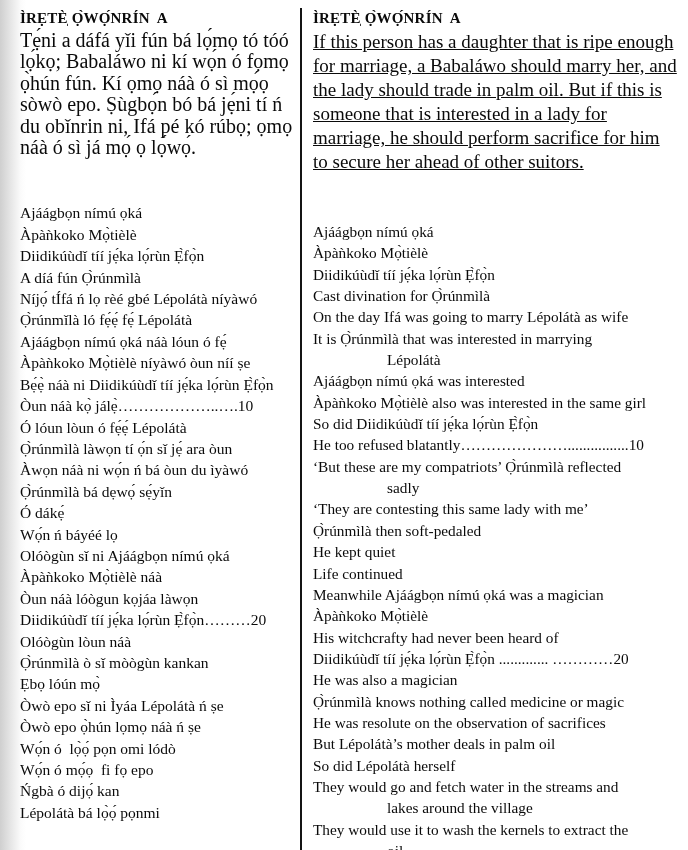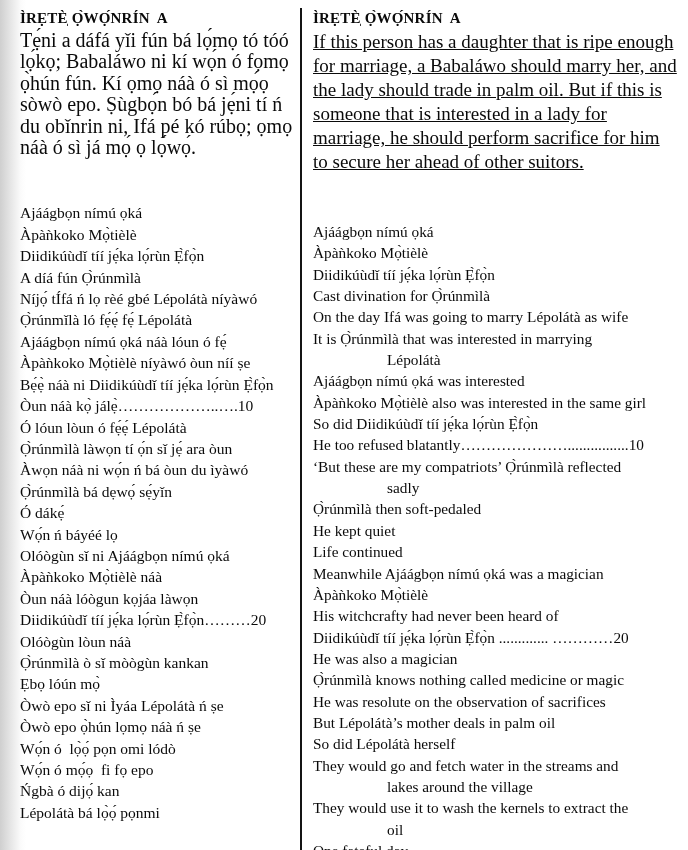--- a/index.html
+++ b/index.html
@@ -148,20 +148,21 @@
         <li><span>Àpàǹkoko Mọ̀tièlè</span></li>
         <li><span>Diidikúùdǐ tíí jẹ́ka lọ́rùn Ẹ̀fọ̀n</span></li>
         <li><span>Cast divination for Ọ̀rúnmìlà</span></li>
         <li><span>On the day Ifá was going to marry Lépolátà as wife</span></li>
         <li><span>It is Ọ̀rúnmìlà that was interested in marrying</span><span class="cont">Lépolátà</span></li>
         <li><span>Ajáágbọn nímú ọká was interested</span></li>
         <li><span>Àpàǹkoko Mọ̀tièlè also was interested in the same girl</span></li>
         <li><span>So did Diidikúùdǐ tíí jẹ́ka lọ́rùn Ẹ̀fọ̀n</span></li>
         <li><span>He too refused blatantly…………………................10</span></li>
         <li><span>‘But these are my compatriots’ Ọ̀rúnmìlà reflected</span><span class="cont">sadly</span></li>
+        <li><span>‘They are contesting this same lady with me’</span></li>
         <li><span>Ọ̀rúnmìlà then soft-pedaled</span></li>
         <li><span>He kept quiet</span></li>
         <li><span>Life continued</span></li>
         <li><span>Meanwhile Ajáágbọn nímú ọká was a magician</span></li>
         <li><span>Àpàǹkoko Mọ̀tièlè</span></li>
         <li><span>His witchcrafty had never been heard of</span></li>
         <li><span>Diidikúùdǐ tíí jẹ́ka lọ́rùn Ẹ̀fọ̀n ............. …………20</span></li>
         <li><span>He was also a magician</span></li>
         <li><span>Ọ̀rúnmìlà knows nothing called medicine or magic</span></li>
         <li><span>He was resolute on the observation of sacrifices</span></li>

